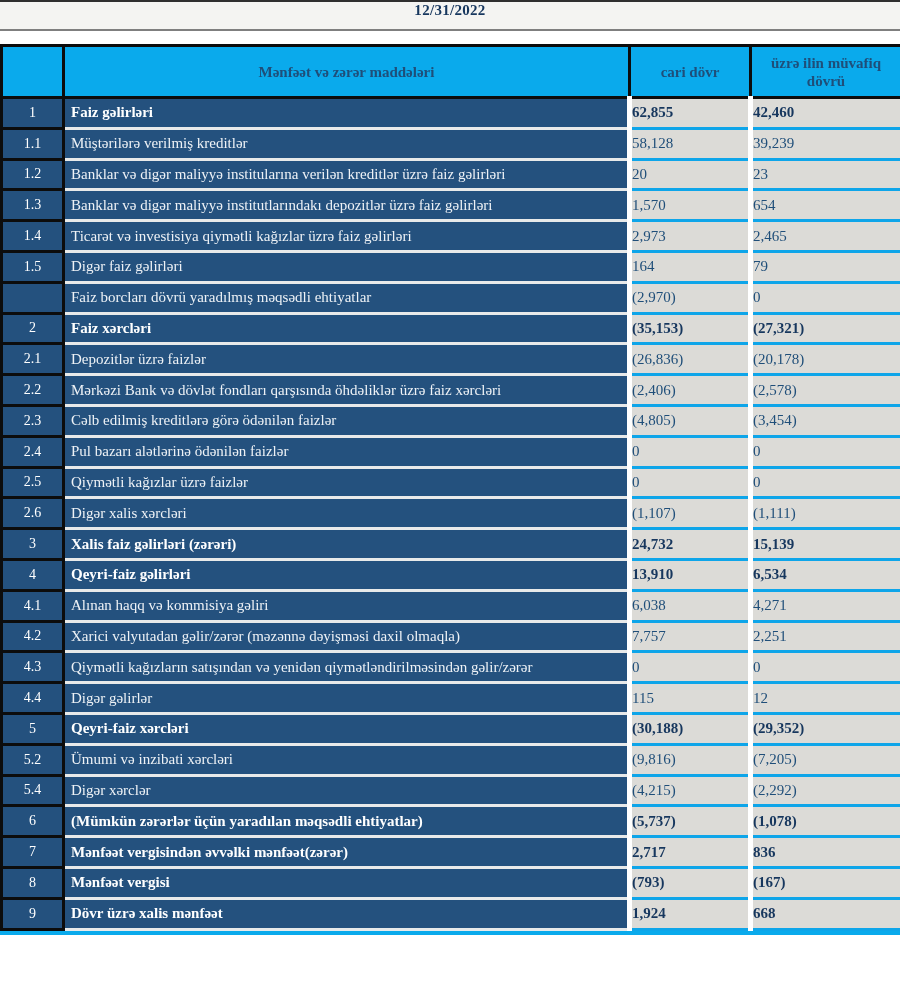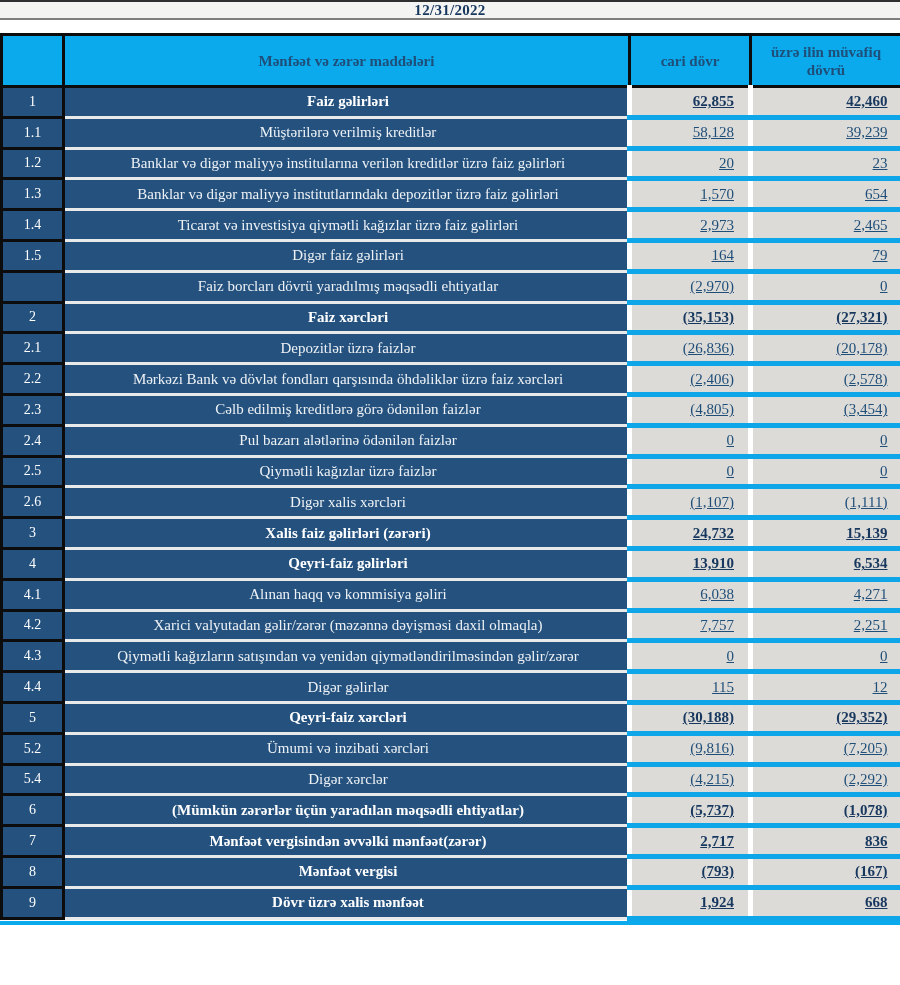--- a/index.html
+++ b/index.html
@@ -3,21 +3,21 @@
 <meta charset="utf-8">
 <style>
   html,body{margin:0;padding:0;background:#ffffff;}
   .page{
     width:900px;height:985px;overflow:hidden;background:#ffffff;
     font-family:"Liberation Serif", serif;
     border-top:2px solid #2f2f2f;
     box-sizing:border-box;
   }
   .title-band{
-    height:16px;background:#f4f4f2;text-align:center;
+    height:27px;background:#f4f4f2;text-align:center;
   }
   .report-date{
     font-size:15px;font-weight:bold;color:#17375e;line-height:16px;
     letter-spacing:.3px;
   }
   .title-rule{height:2px;background:#7f7f7f;}
   .spacer{height:13px;background:#ffffff;}
   table.pl{
     width:900px;table-layout:fixed;border-collapse:collapse;
   }
@@ -31,30 +31,29 @@
     border:3px solid #0c0c0c;padding:0;line-height:1.2;
     font-family:"Liberation Serif", serif;
   }
   tr.r{height:30.8px;}
   td{padding:0;vertical-align:middle;font-size:15px;overflow:hidden;white-space:nowrap;}
   td.num{
     background:#24517e;color:#ffffff;text-align:center;
     border:3px solid #0c0c0c;font-size:14px;
   }
   td.label{
-    background:#24517e;color:#eef2f6;text-align:center;
+    background:#24517e;color:#eef2f6;text-align:left;
     padding-left:6px;padding-right:2px;
     border-bottom:3px solid #e8eaea;
   }
   td.v{
-    background:#dcdbd7;color:#1f4e79;text-align:right;
+    background:#dcdbd7;color:#1f4e79;
     padding-right:14px;
     border-left:5px solid #ffffff;
-    border-bottom:5px solid #0ea5e9;
-    text-decoration:underline;
+    border-bottom:3px solid #0ea5e9;
   }
   tr.bold td.label{font-weight:bold;color:#ffffff;}
   tr.bold td.v{font-weight:bold;color:#17375e;}
   .footer-bar{height:4px;background:#0aaaec;}
 </style>
 </head>
 <body>
 
 <div class="page">
 

